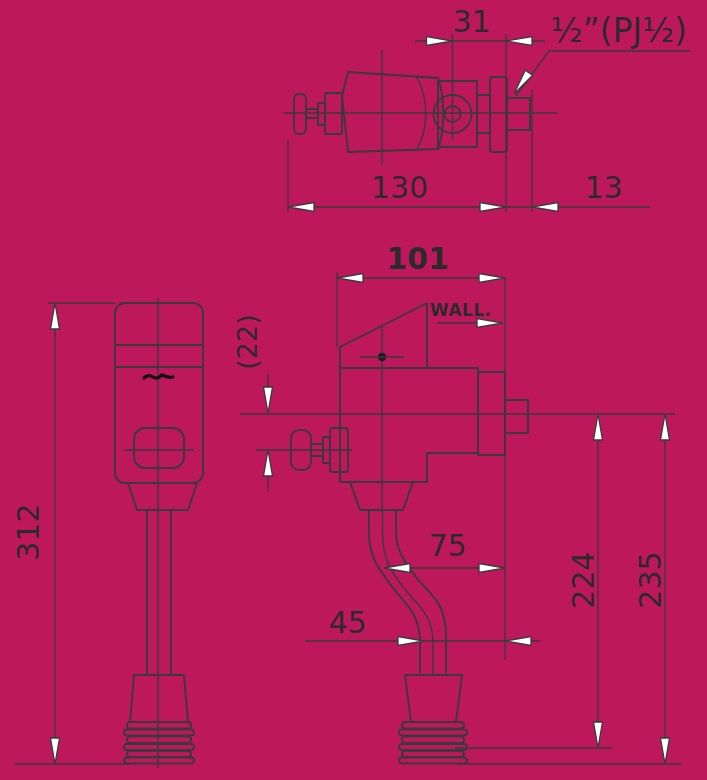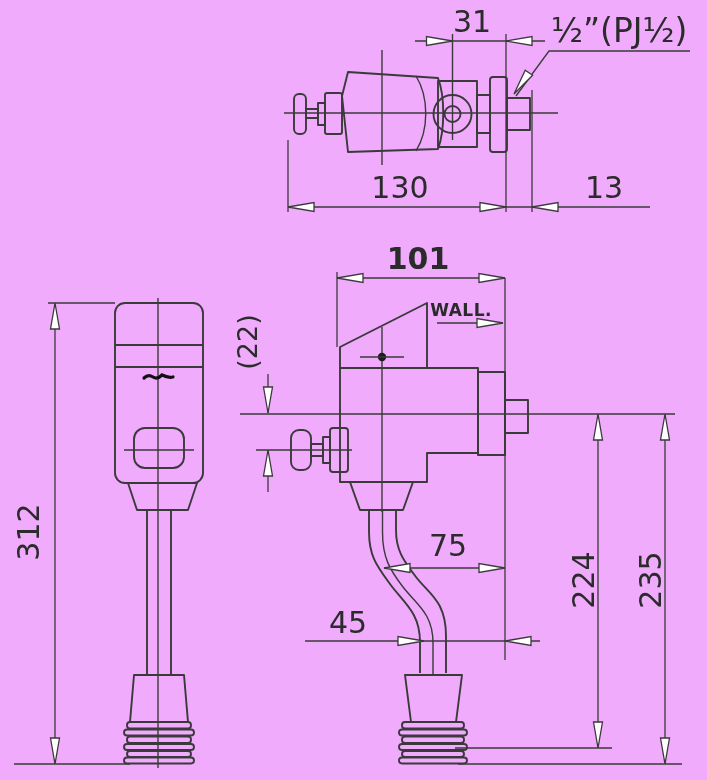--- a/index.html
+++ b/index.html
@@ -1,17 +1,17 @@
 <!DOCTYPE html>
 <html><head>
 <meta charset="utf-8">
 <style>
   html,body{margin:0;padding:0;background:#ffffff;}
   .stage{
-    position:relative;width:707px;height:780px;background:#f0abfc;
+    position:relative;width:707px;height:780px;background:#be185d;
     font-family:"DejaVu Sans", sans-serif;overflow:hidden;
   }
   svg{display:block;}
   svg text{
     font-family:"DejaVu Sans", sans-serif;
     fill:#2b2b2b;
   }
   .dimtxt{font-size:30px;}
   .dimtxt-sm{font-size:27px;}
   .boldtxt{font-size:30px;font-weight:bold;}

